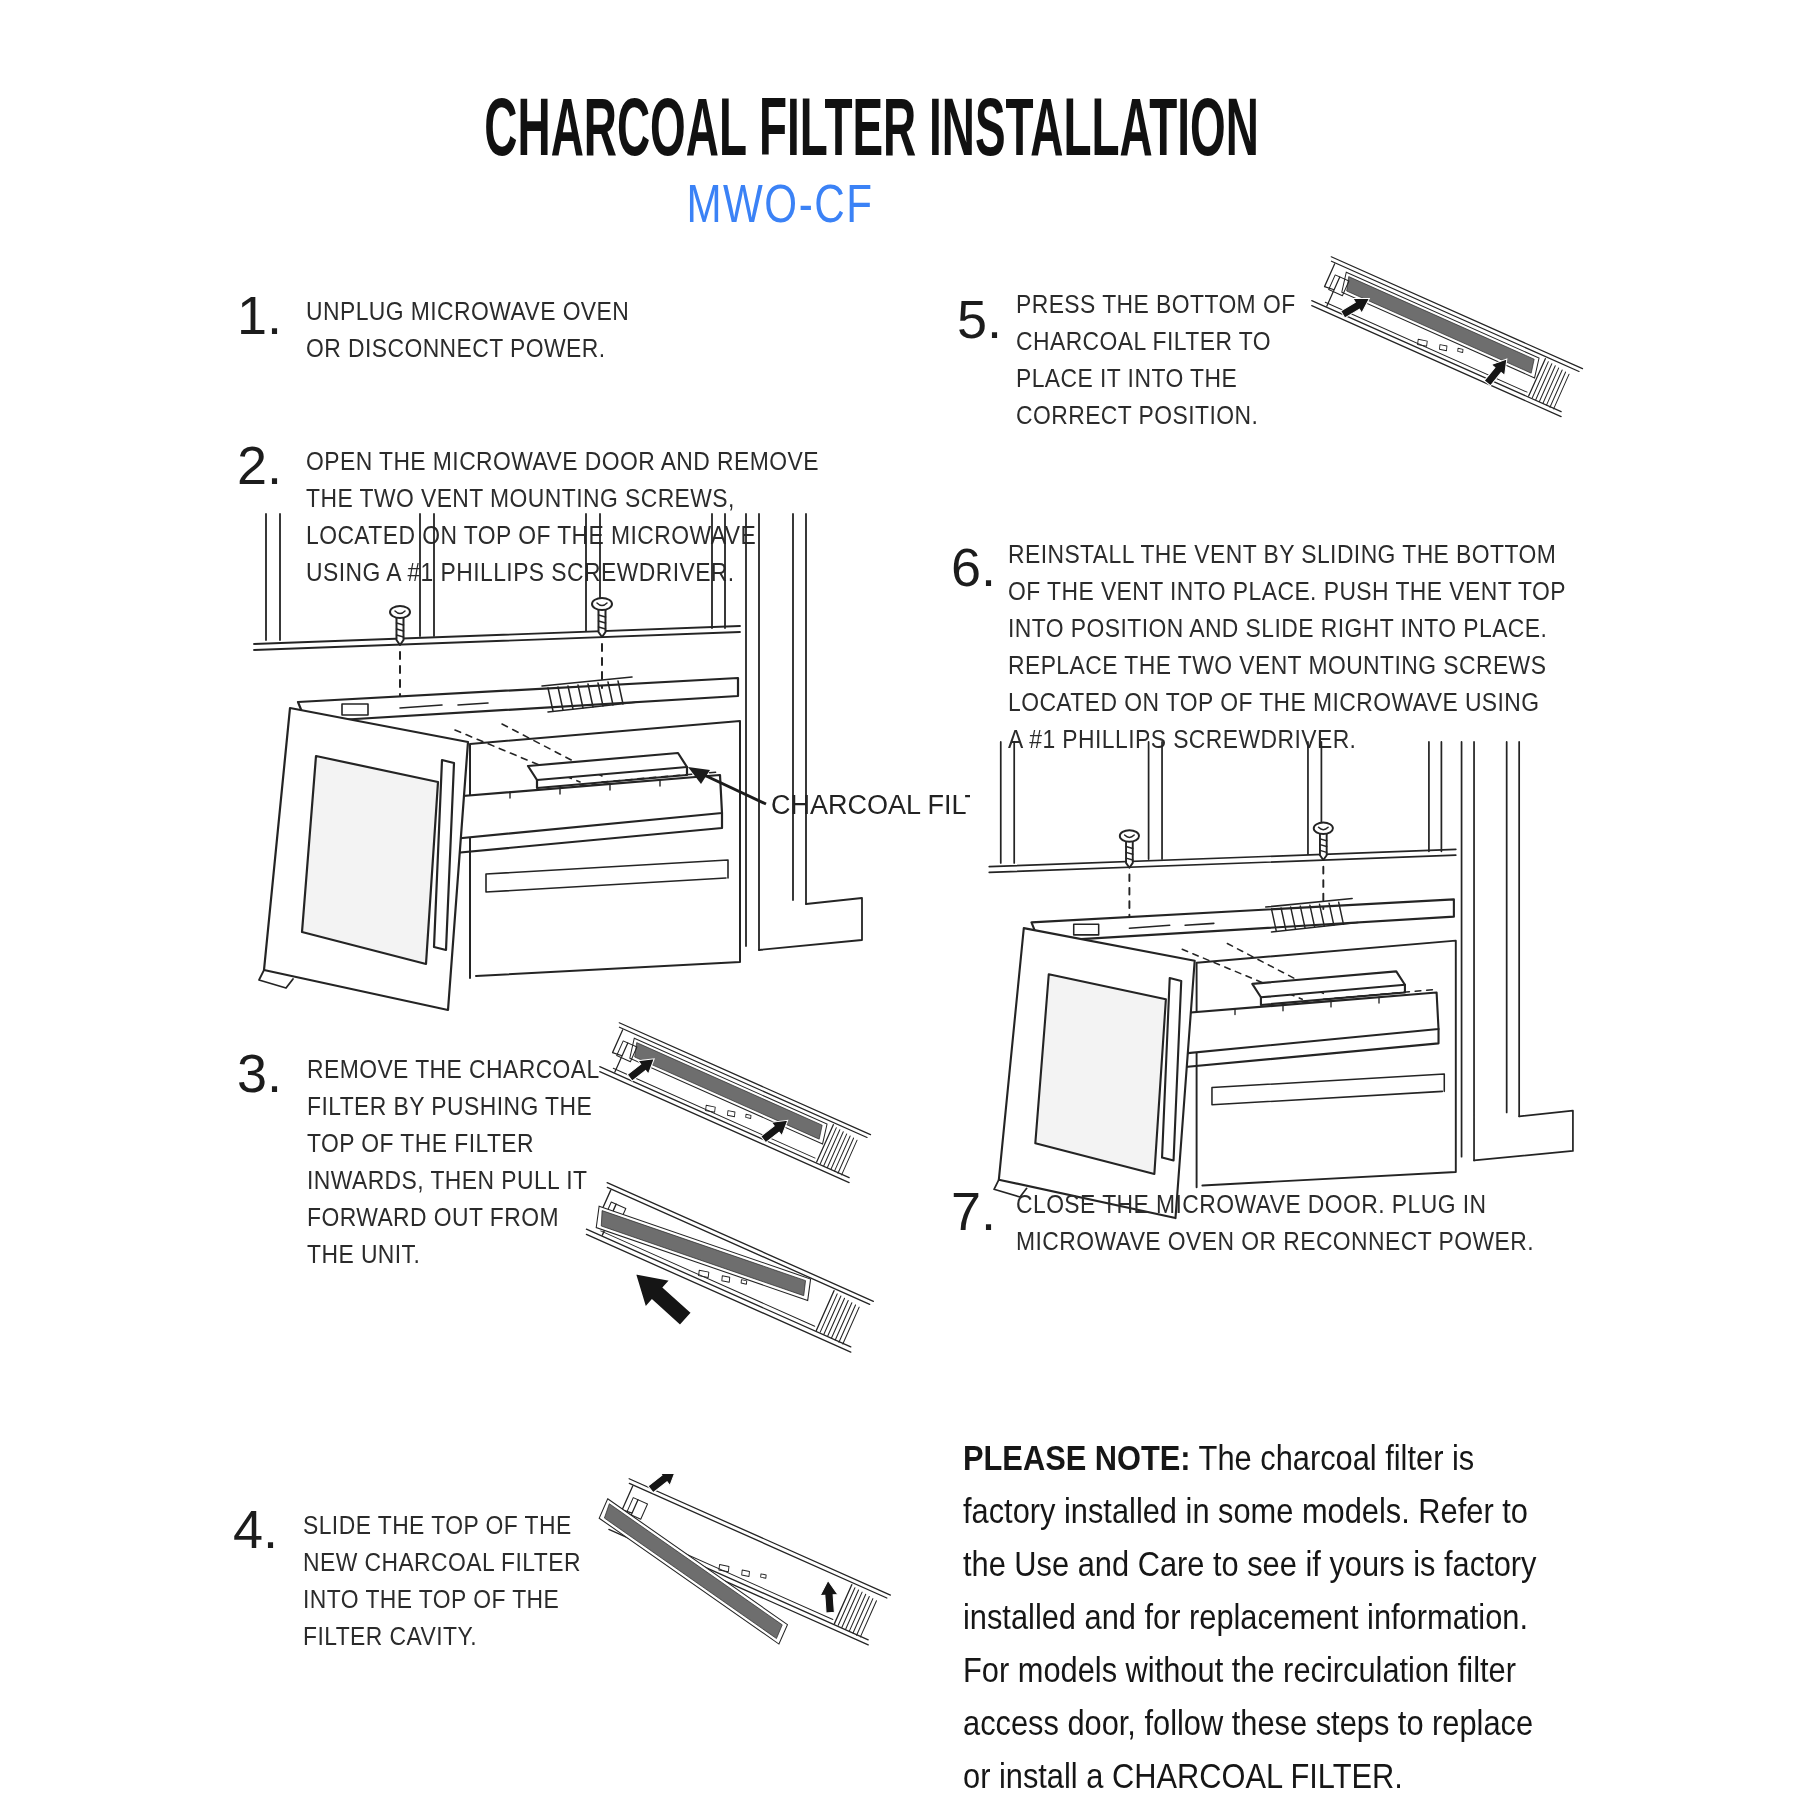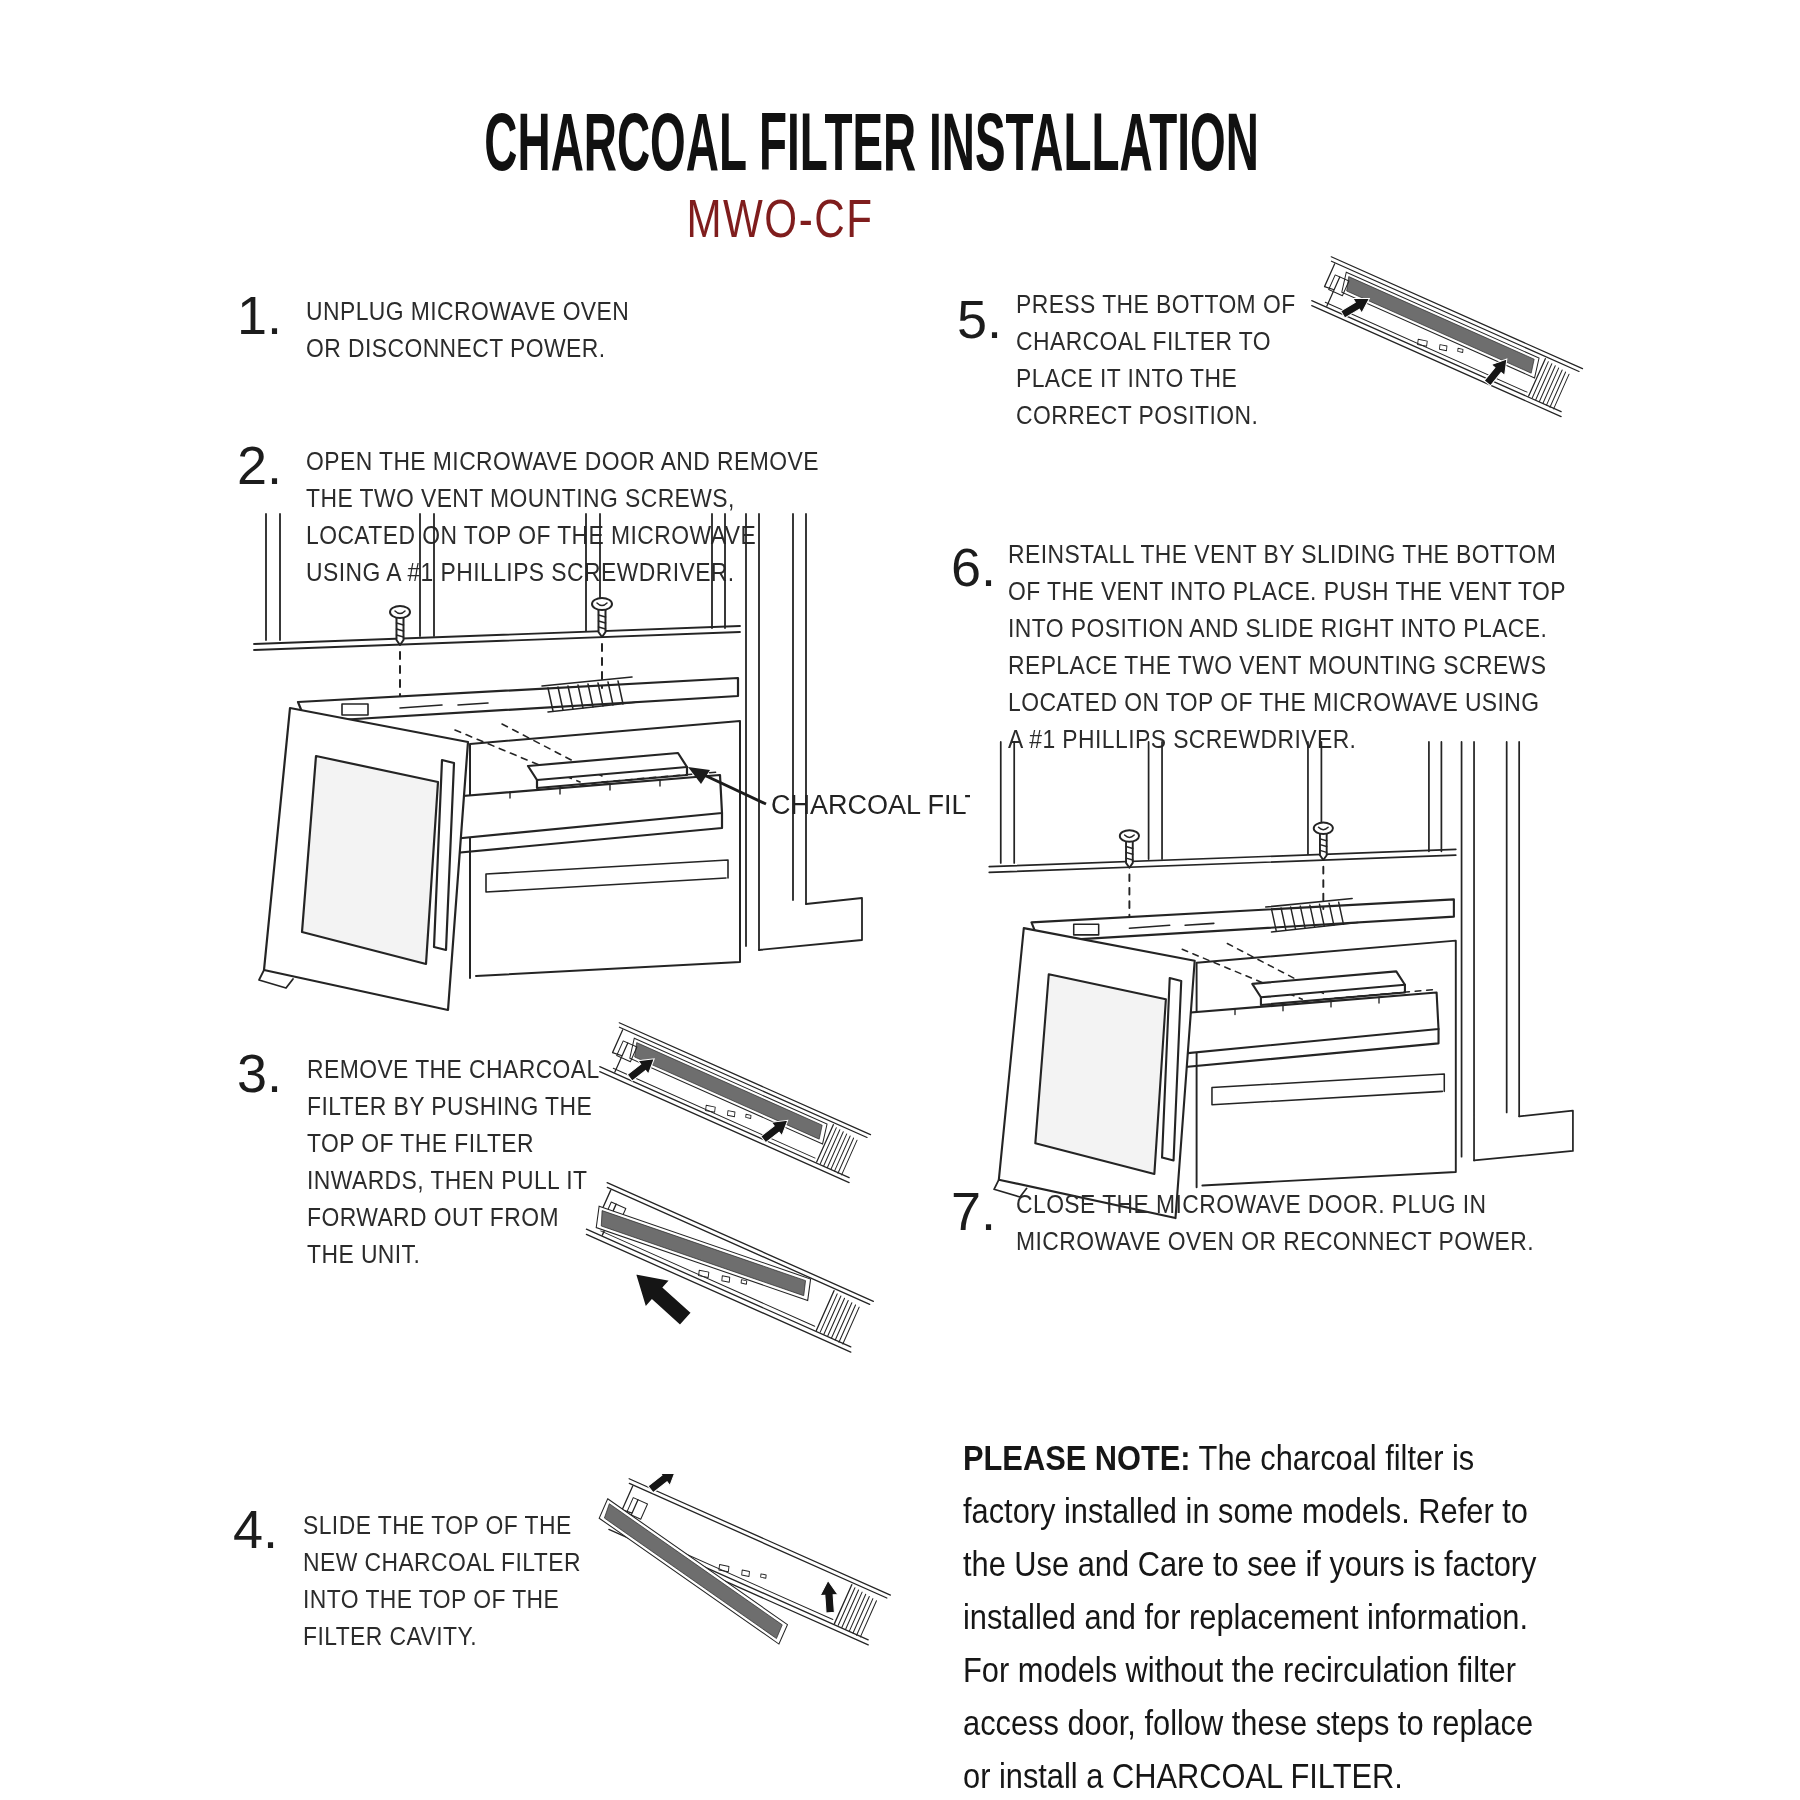--- a/index.html
+++ b/index.html
@@ -6,28 +6,28 @@
   #page{
     position:relative;
     width:1800px;height:1800px;
     background:#ffffff;
     font-family:"Liberation Sans", sans-serif;
     color:#1f1f1f;
     overflow:hidden;
   }
   .abs{position:absolute;}
   
-  #title-wrap{left:180px;top:99px;width:1200px;text-align:center;}
+  #title-wrap{left:180px;top:84px;width:1200px;text-align:center;}
   #doc-title{
     font-size:82px;font-weight:700;line-height:1.05;color:#111;
     display:inline-block;transform:scaleX(0.56);transform-origin:center top;
     letter-spacing:0px;white-space:nowrap;
   }
   #doc-subtitle{
-    margin-top:2px;font-size:54px;font-weight:400;color:#7f1d1d;
+    margin-top:2px;font-size:54px;font-weight:400;color:#3b82f6;
     letter-spacing:2px;
   }
   #doc-subtitle span{display:inline-block;transform:scaleX(0.78);transform-origin:center top;white-space:nowrap;}
   
   .step-num{
     font-size:54px;font-weight:400;color:#1c1c1c;line-height:1;
     width:60px;text-align:right;
   }
   .step-text{
     font-size:26px;font-weight:400;color:#2b2b2b;line-height:37px;

